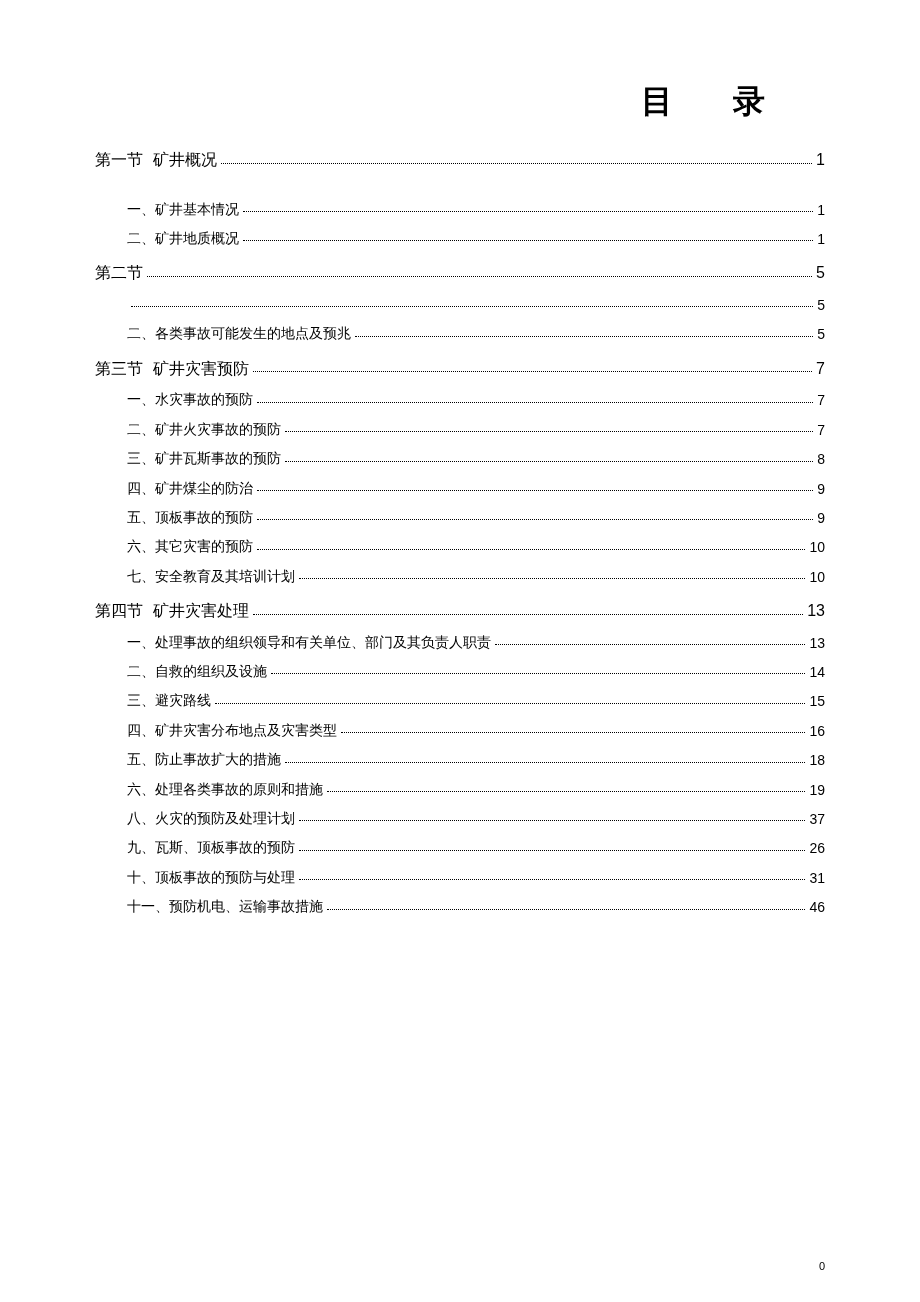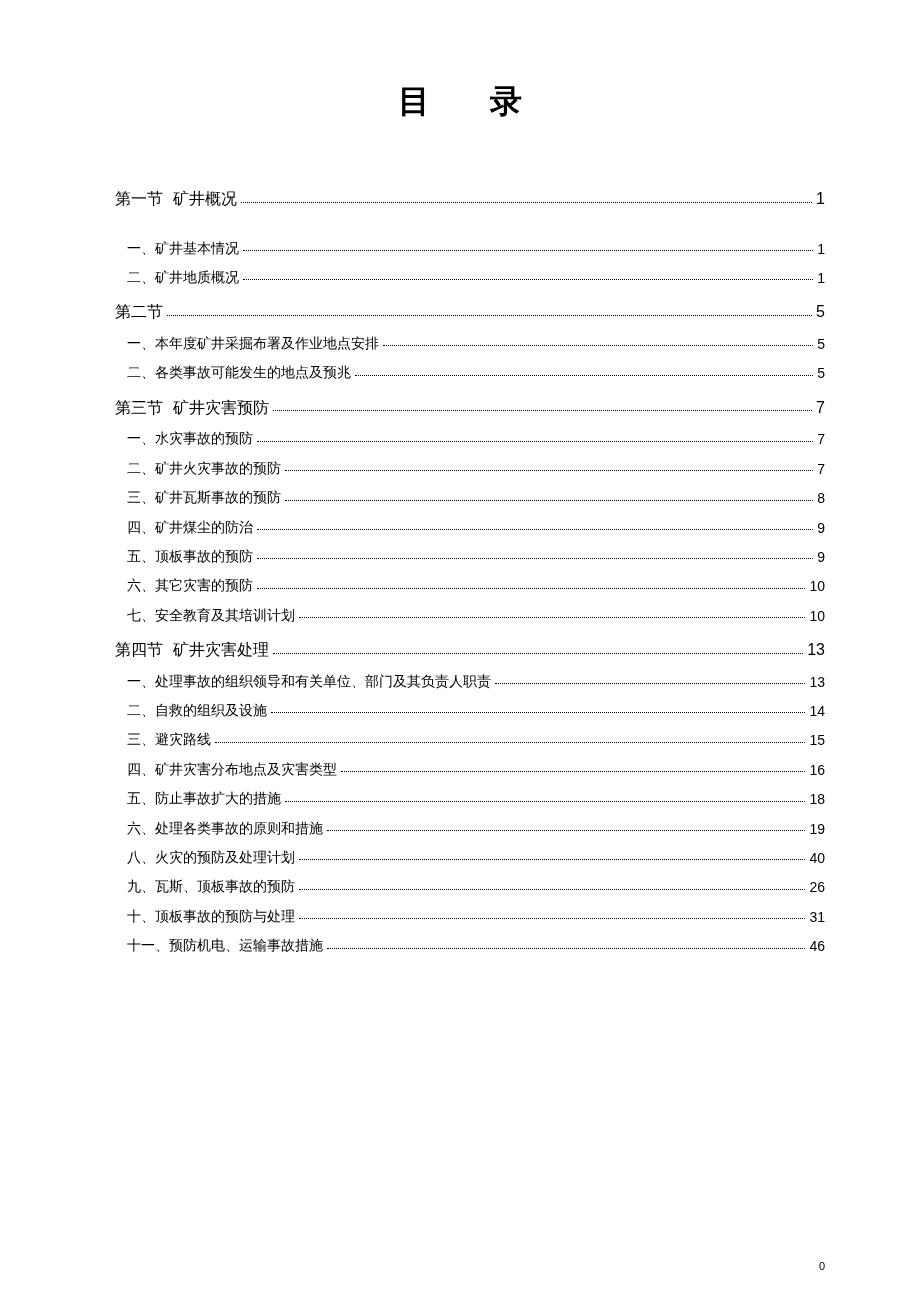--- a/index.html
+++ b/index.html
@@ -9,34 +9,33 @@
     }
     body {
       background: #ffffff;
       font-family: "SimSun", "宋体", serif;
       width: 920px;
       height: 1302px;
       padding: 80px 95px 40px 95px;
       position: relative;
     }
     .title {
-      text-align: center;
+      text-align: right;
       font-size: 32px;
       font-weight: bold;
-      margin-bottom: 62px;
+      margin-bottom: 23px;
       letter-spacing: 60px;
       padding-left: 60px;
     }
     .section-row {
       display: flex;
       align-items: flex-end;
       font-size: 16px;
       margin-bottom: 8px;
       line-height: 1.6;
-      margin-left: 20px;
     }
     .section-label {
       white-space: nowrap;
       font-family: "KaiTi", "楷体", serif;
     }
     .section-name {
       white-space: nowrap;
       margin-left: 10px;
       font-family: "KaiTi", "楷体", serif;
     }
@@ -107,21 +106,20 @@
         <span class="page-num">1</span>
       </div>
     </div>
     <div class="section-block">
       <div class="section-row">
         <span class="section-label">第二节</span>
         <span class="dots"></span>
         <span class="page-num">5</span>
       </div>
       <div class="sub-row">
-        <span class="sub-text">一、本年度矿井采掘布署及作业地点安排</span>
         <span class="dots"></span>
         <span class="page-num">5</span>
       </div>
       <div class="sub-row">
         <span class="sub-text">二、各类事故可能发生的地点及预兆</span>
         <span class="dots"></span>
         <span class="page-num">5</span>
       </div>
     </div>
     <div class="section-block">
@@ -200,21 +198,21 @@
         <span class="page-num">18</span>
       </div>
       <div class="sub-row">
         <span class="sub-text">六、处理各类事故的原则和措施</span>
         <span class="dots"></span>
         <span class="page-num">19</span>
       </div>
       <div class="sub-row">
         <span class="sub-text">八、火灾的预防及处理计划</span>
         <span class="dots"></span>
-        <span class="page-num">40</span>
+        <span class="page-num">37</span>
       </div>
       <div class="sub-row">
         <span class="sub-text">九、瓦斯、顶板事故的预防</span>
         <span class="dots"></span>
         <span class="page-num">26</span>
       </div>
       <div class="sub-row">
         <span class="sub-text">十、顶板事故的预防与处理</span>
         <span class="dots"></span>
         <span class="page-num">31</span>

